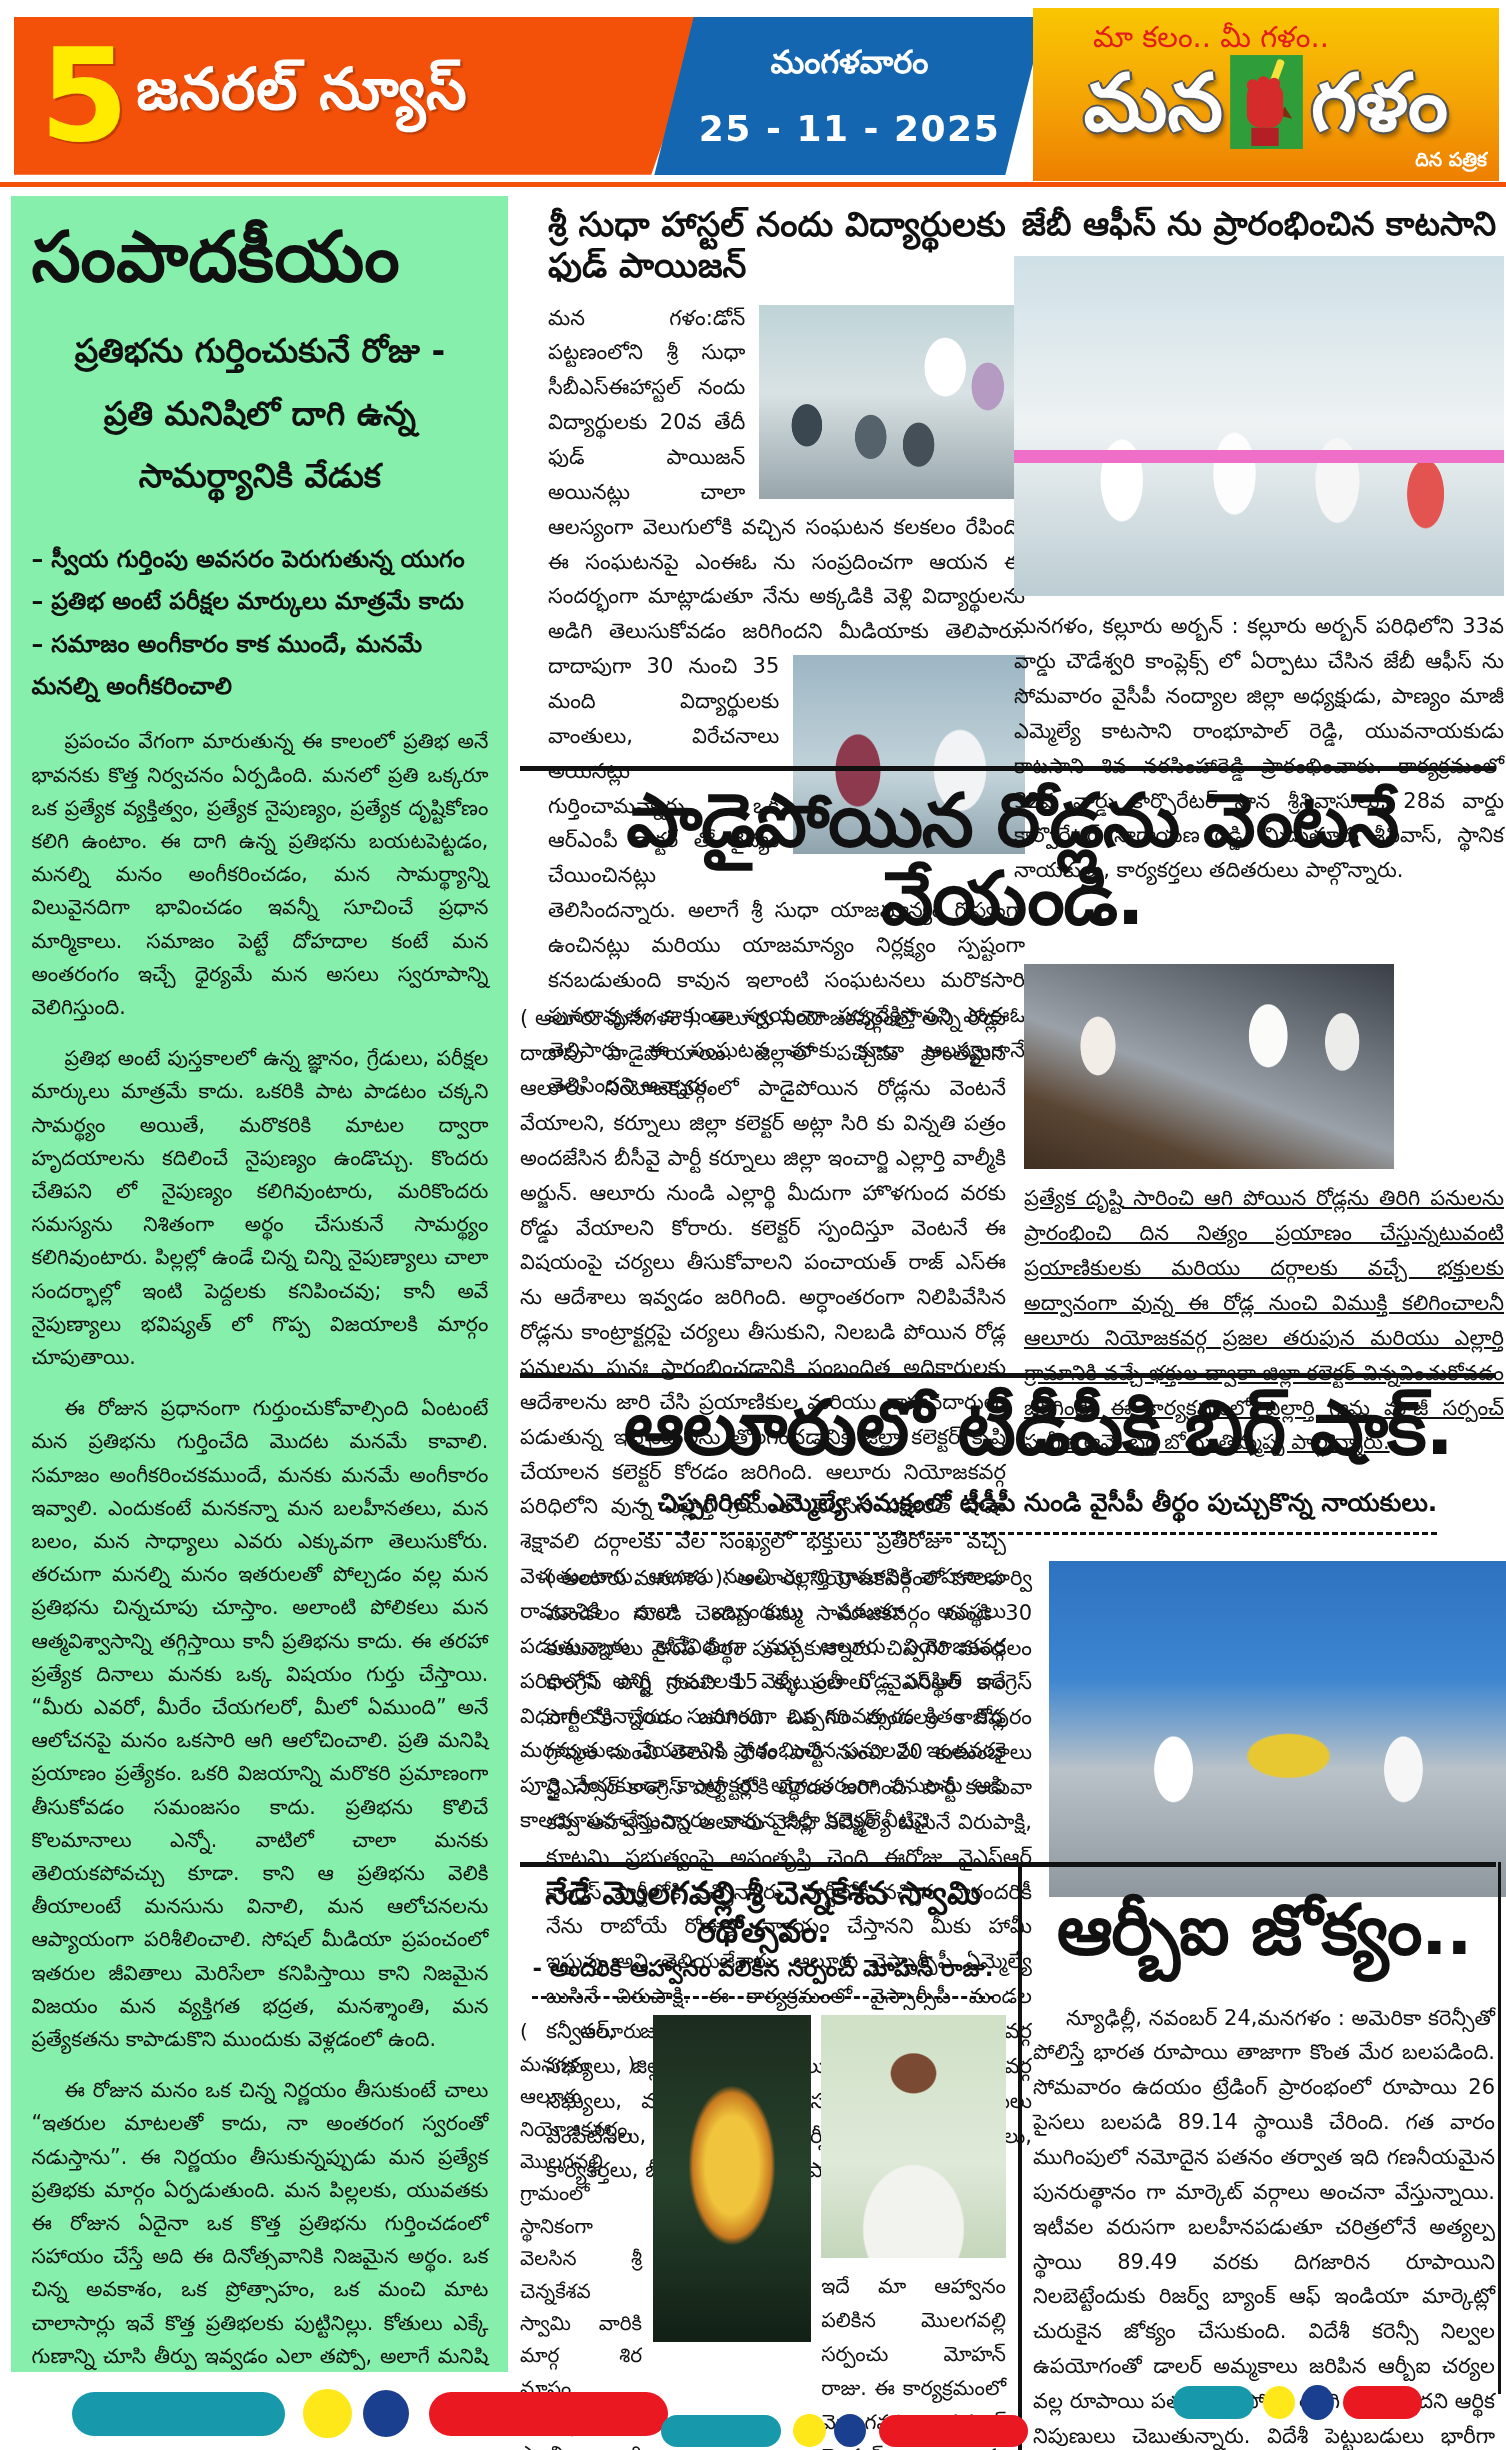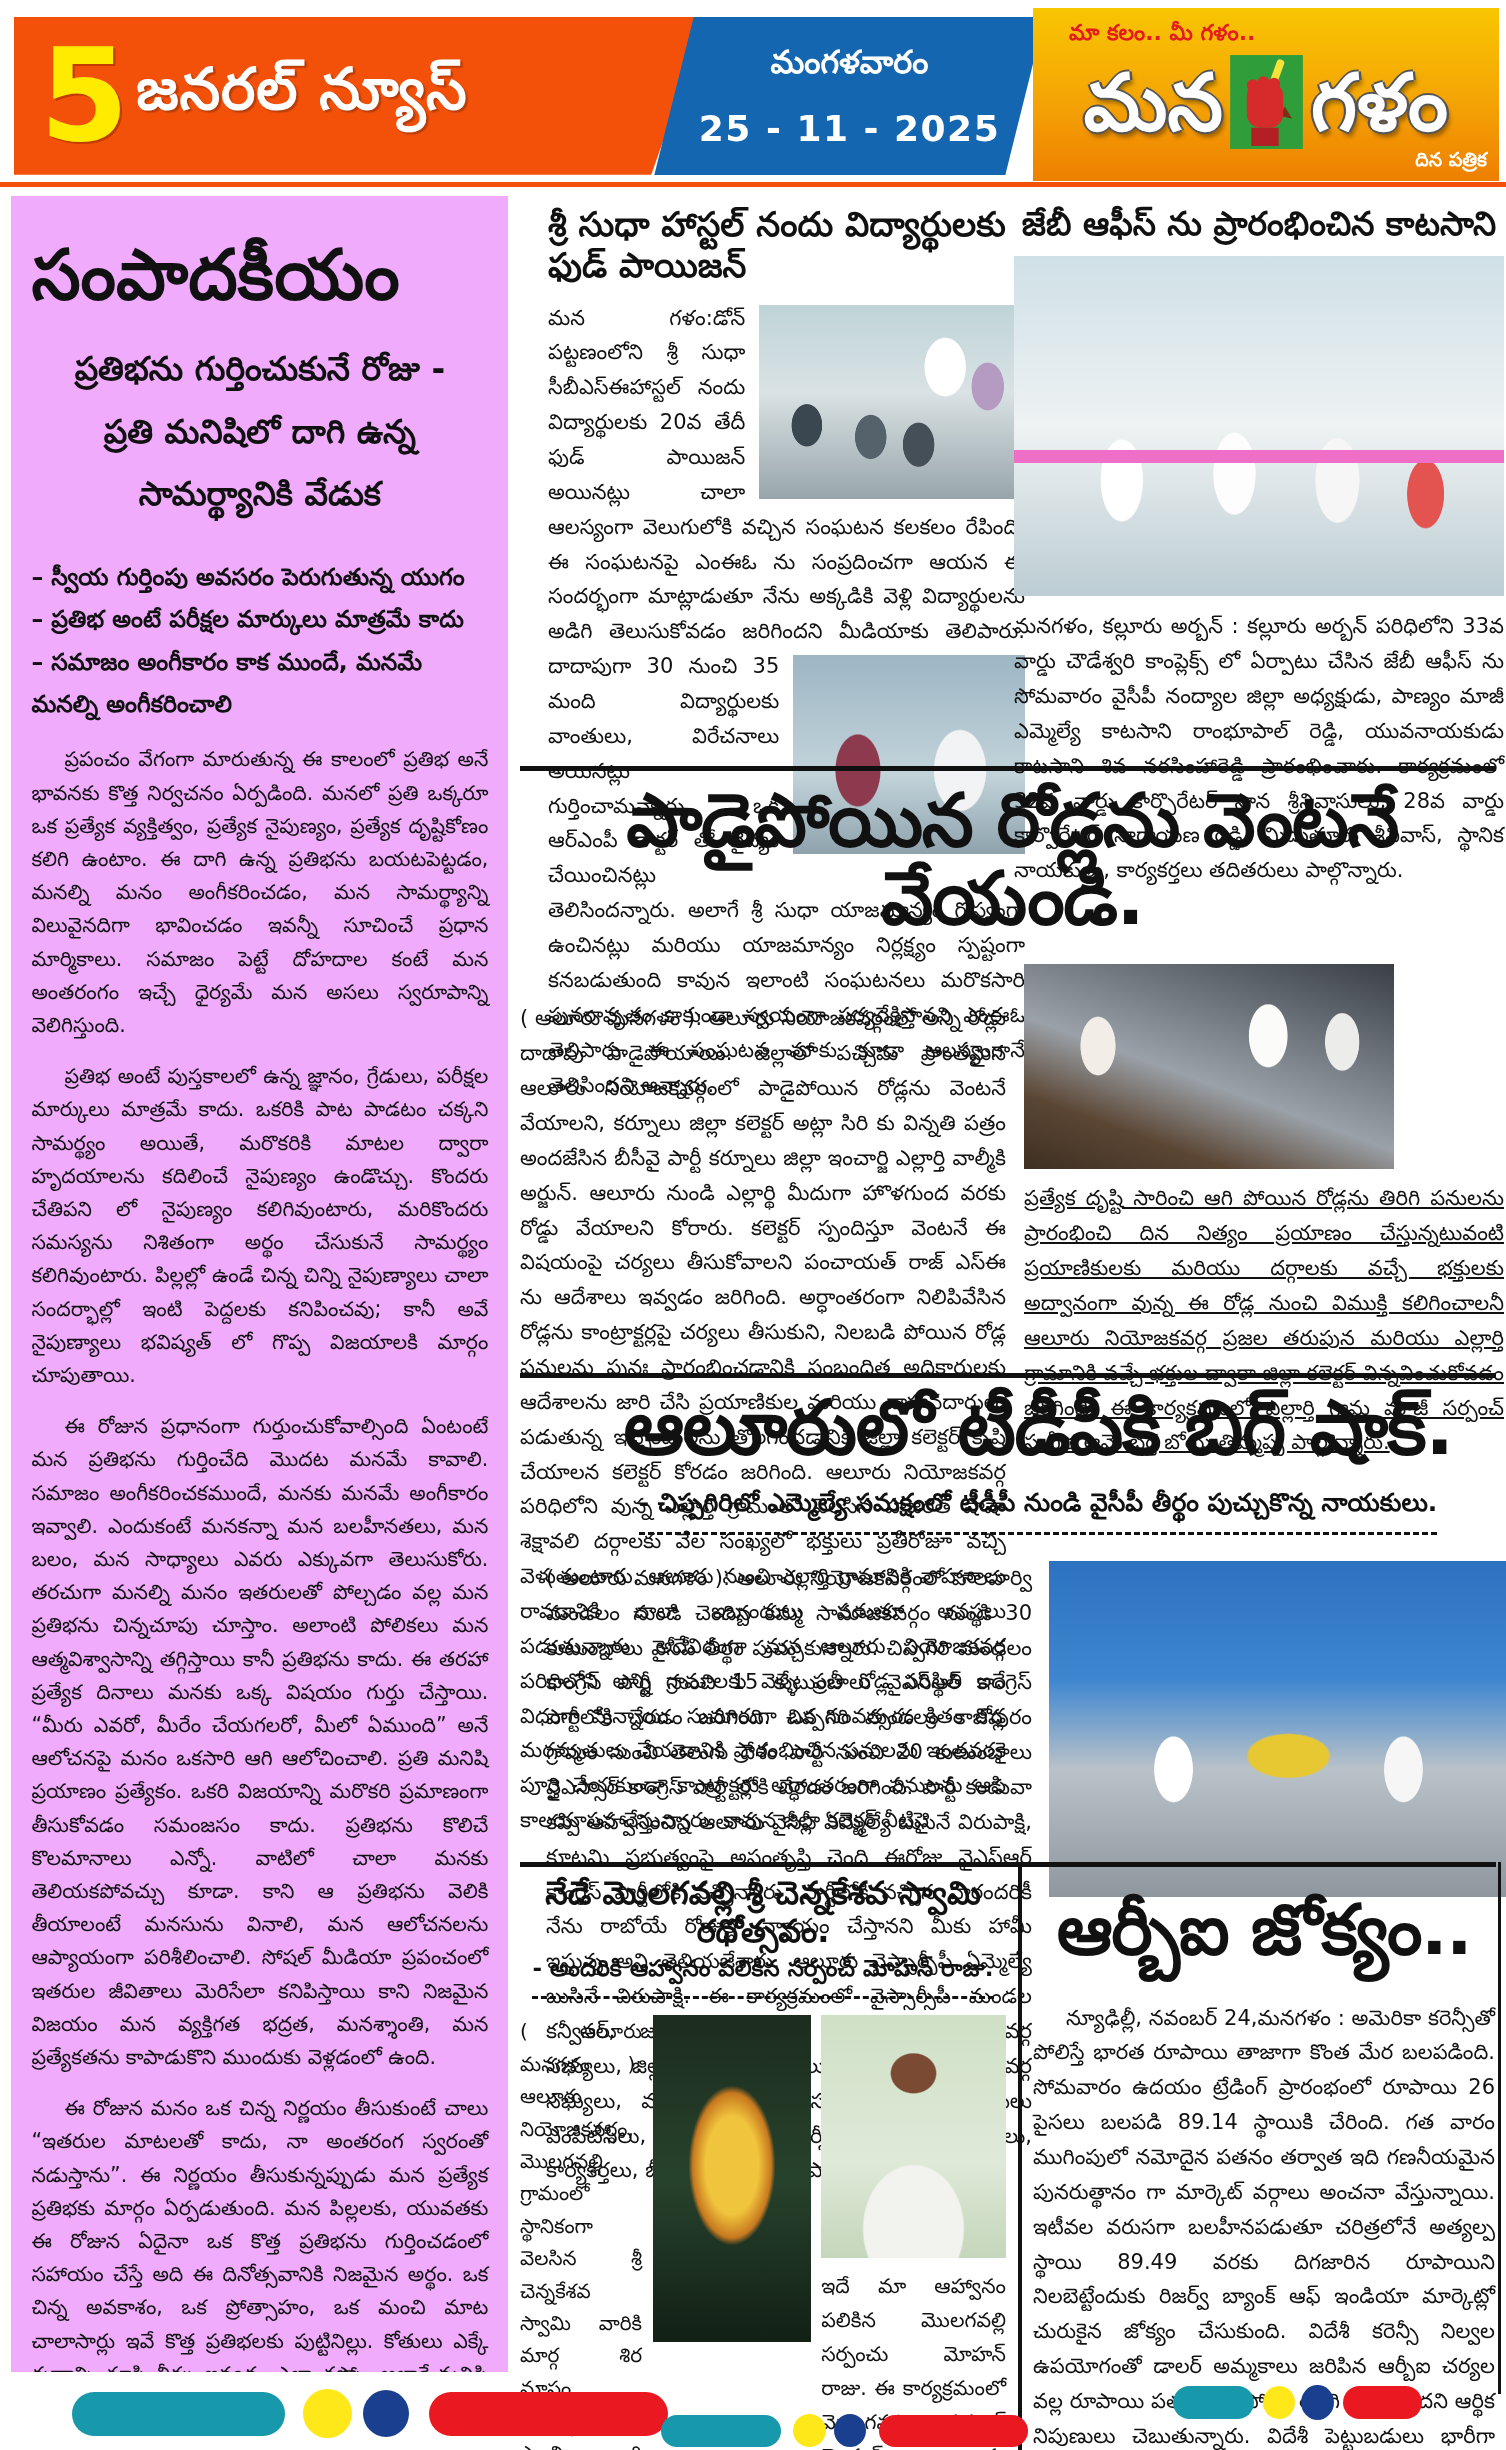--- a/index.html
+++ b/index.html
@@ -14,31 +14,31 @@
   .mast-title{font-size:58px;font-weight:800;color:#ffffff;letter-spacing:0.8px;
               text-shadow:2.3px 2.3px 1.5px rgba(0,0,0,.25);}
   .mast-center{position:absolute;left:674px;top:16.7px;width:351px;height:158px;background:#1566b0;
                transform:skewX(-14deg);transform-origin:center;}
   .mast-center-in{transform:skewX(14deg);height:100%;display:flex;flex-direction:column;
                   align-items:center;justify-content:center;gap:20px;color:#fff;font-weight:800;}
   .mast-week{font-size:32px;}
   .mast-date{font-size:36px;letter-spacing:1.5px;}
   .mast-logo{position:absolute;left:1033px;top:7.6px;width:466px;height:173px;
              background:linear-gradient(180deg,#f9c602 0%,#f4a305 55%,#ee7f00 100%);}
-  .logo-tagline{position:absolute;top:12px;left:36px;color:#e31d1d;font-weight:700;font-size:22px;}
+  .logo-tagline{position:absolute;top:12px;left:60px;color:#e31d1d;font-weight:400;font-size:29px;}
   .logo-row{position:absolute;top:44px;left:0;right:0;display:flex;align-items:center;
             justify-content:center;gap:7.6px;}
   .logo-word{font-size:79px;font-weight:800;color:#fff;line-height:1;
              text-shadow:-2.3px 0 #555,0 2.3px #555,2.3px 0 #555,0 -2.3px #555,3px 4.6px 4.6px rgba(0,0,0,.35);}
   .logo-sub{position:absolute;bottom:6px;right:12px;color:#fff;font-weight:700;font-size:19px;}
   .mast-rule{position:absolute;left:0;top:182px;width:1507px;height:4.6px;background:#f3500a;}
 
   
-  .ed-panel{position:absolute;left:11.4px;top:196px;width:497px;height:2176px;background:#f0abfc;
-            padding:38px 20px;box-sizing:border-box;overflow:hidden;}
+  .ed-panel{position:absolute;left:11.4px;top:196px;width:497px;height:2176px;background:#86efac;
+            padding:20px 20px;box-sizing:border-box;overflow:hidden;}
   .ed-title{font-size:70px;font-weight:800;line-height:1.05;margin:4.6px 0 26px 0;}
   .ed-deck{font-size:33px;font-weight:800;text-align:center;line-height:1.9;}
   .ed-bullets{margin-top:30px;font-size:23.5px;font-weight:700;line-height:1.8;}
   .ed-body p{font-size:20.5px;line-height:1.62;text-align:justify;margin:18px 0;text-indent:33px;}
 
   
   .btxt{font-size:21px;line-height:1.66;text-align:justify;}
   .headline-sm{font-size:33px;font-weight:800;line-height:1.2;text-align:center;}
   .headline-xl{font-weight:800;text-align:center;line-height:1.05;letter-spacing:-1.5px;}
   .strap{font-size:25px;font-weight:800;text-align:center;margin-top:20px;}

